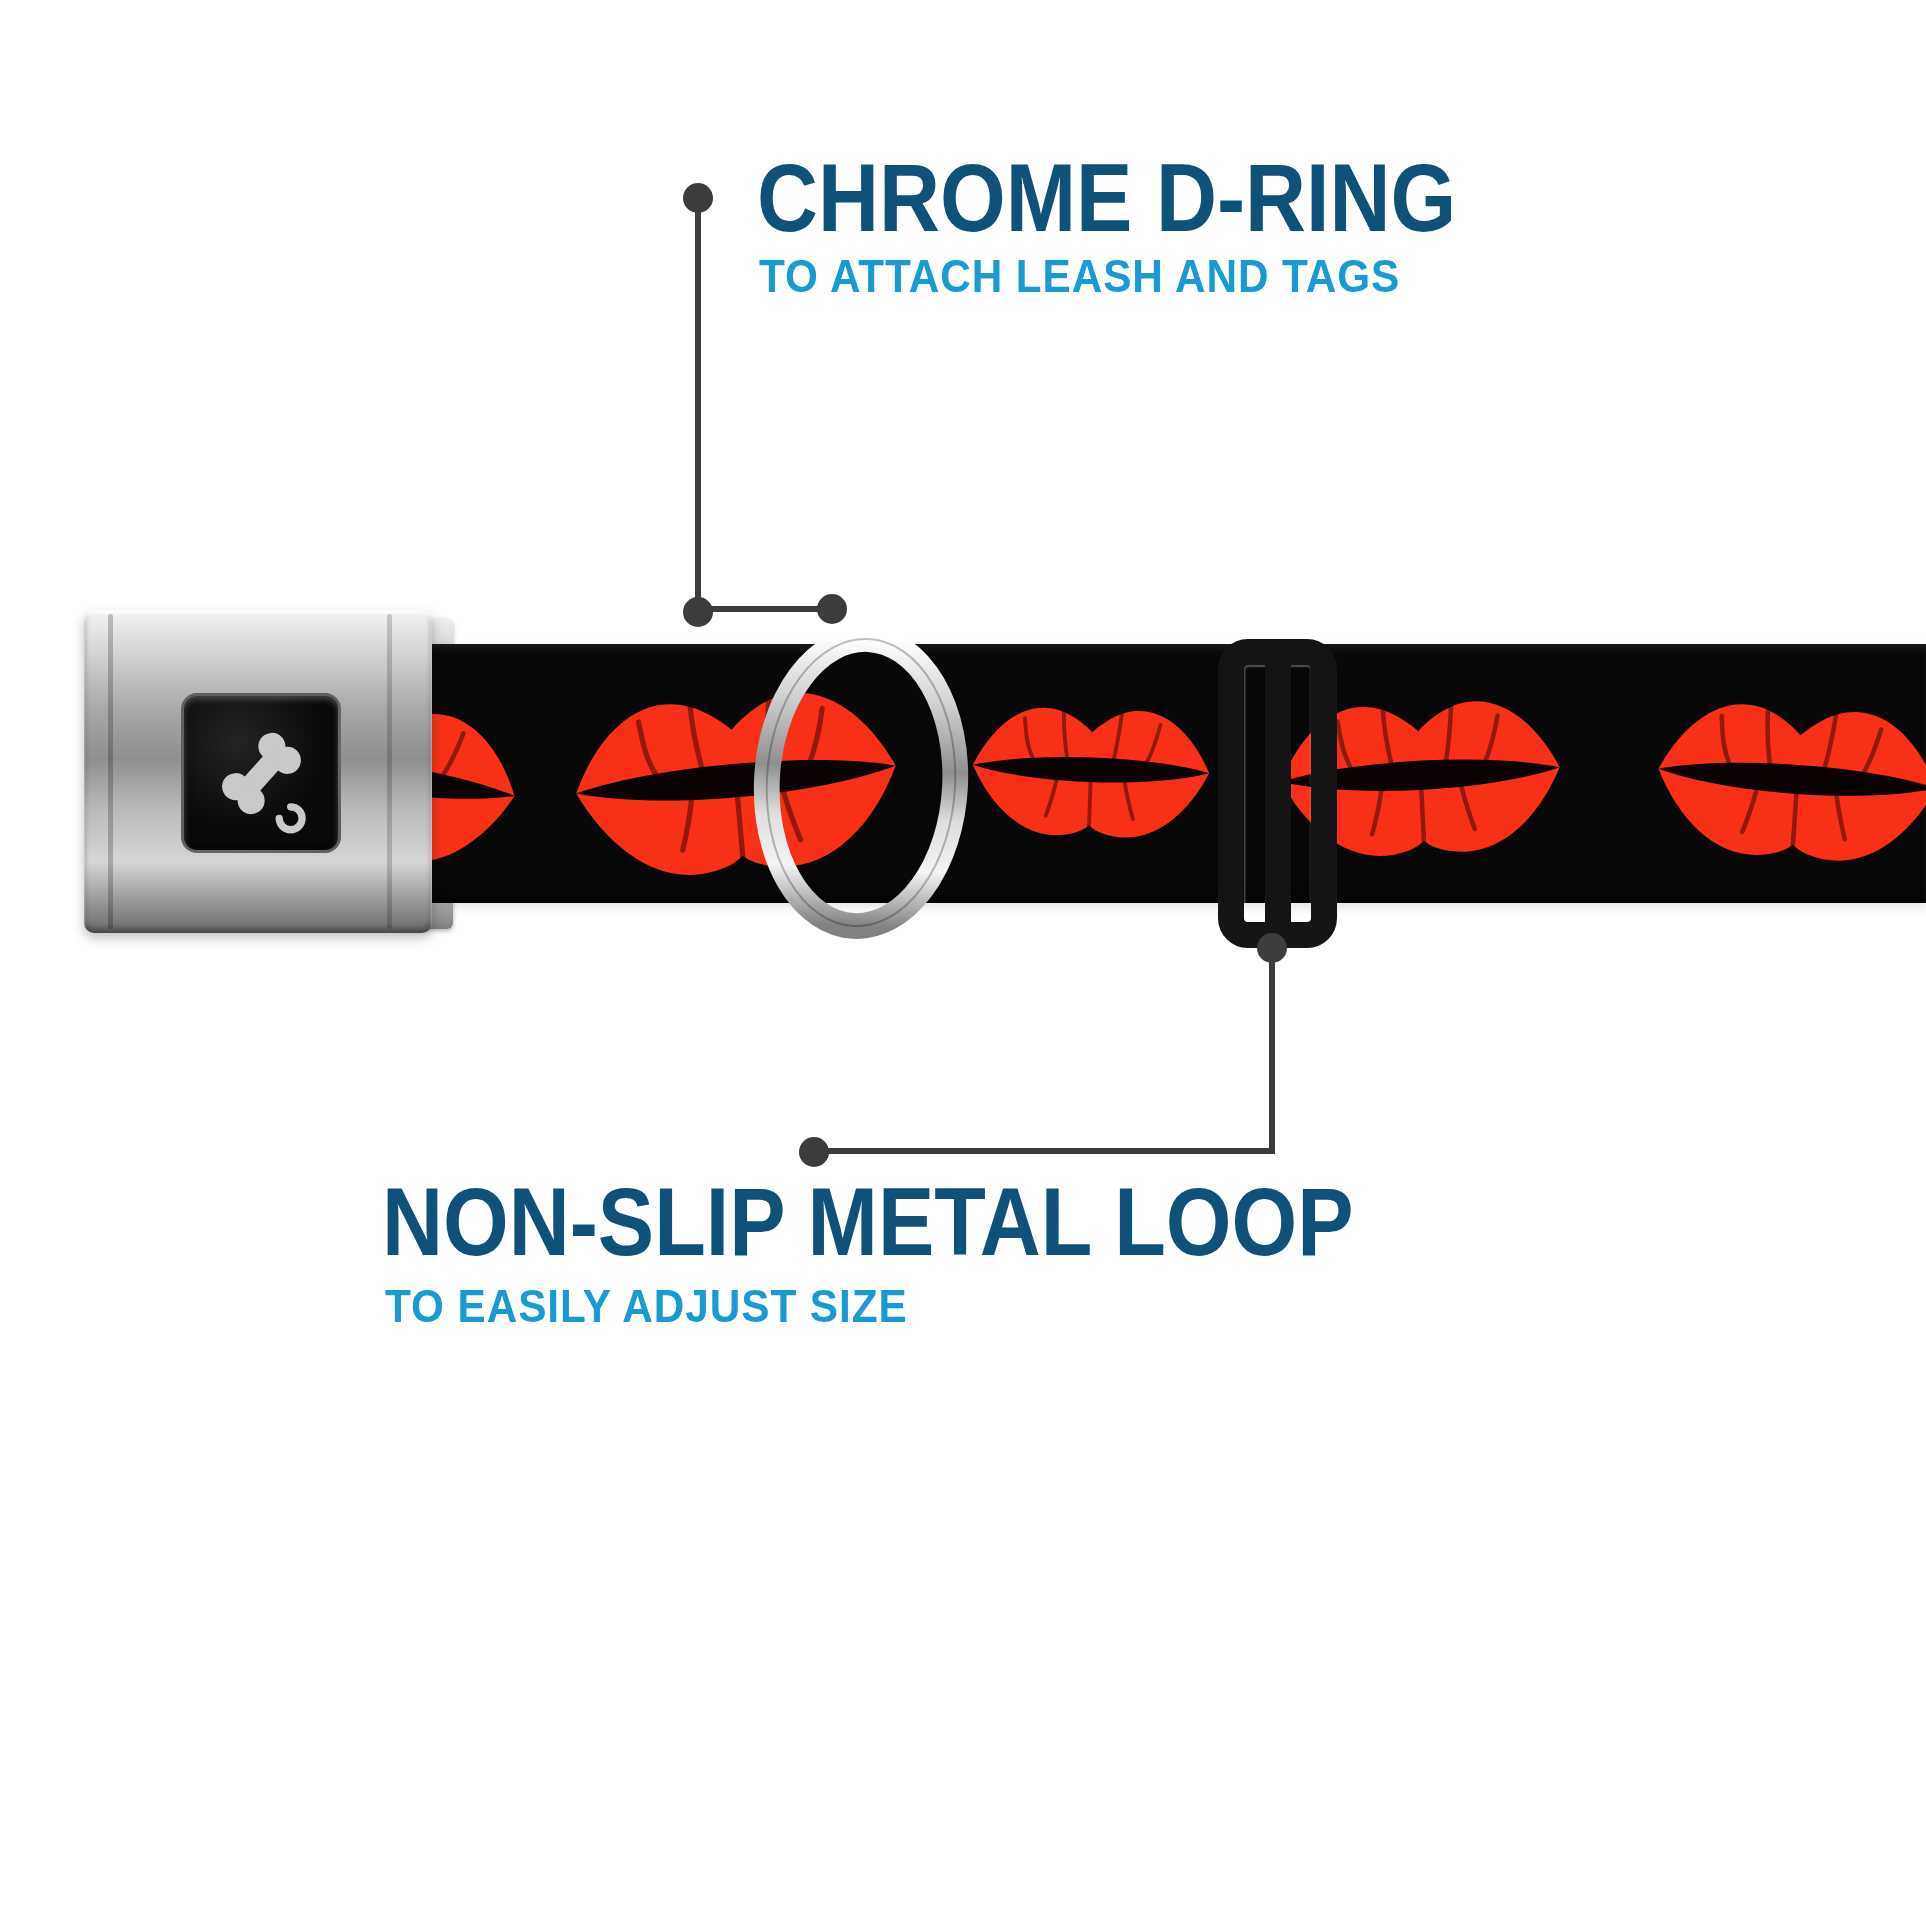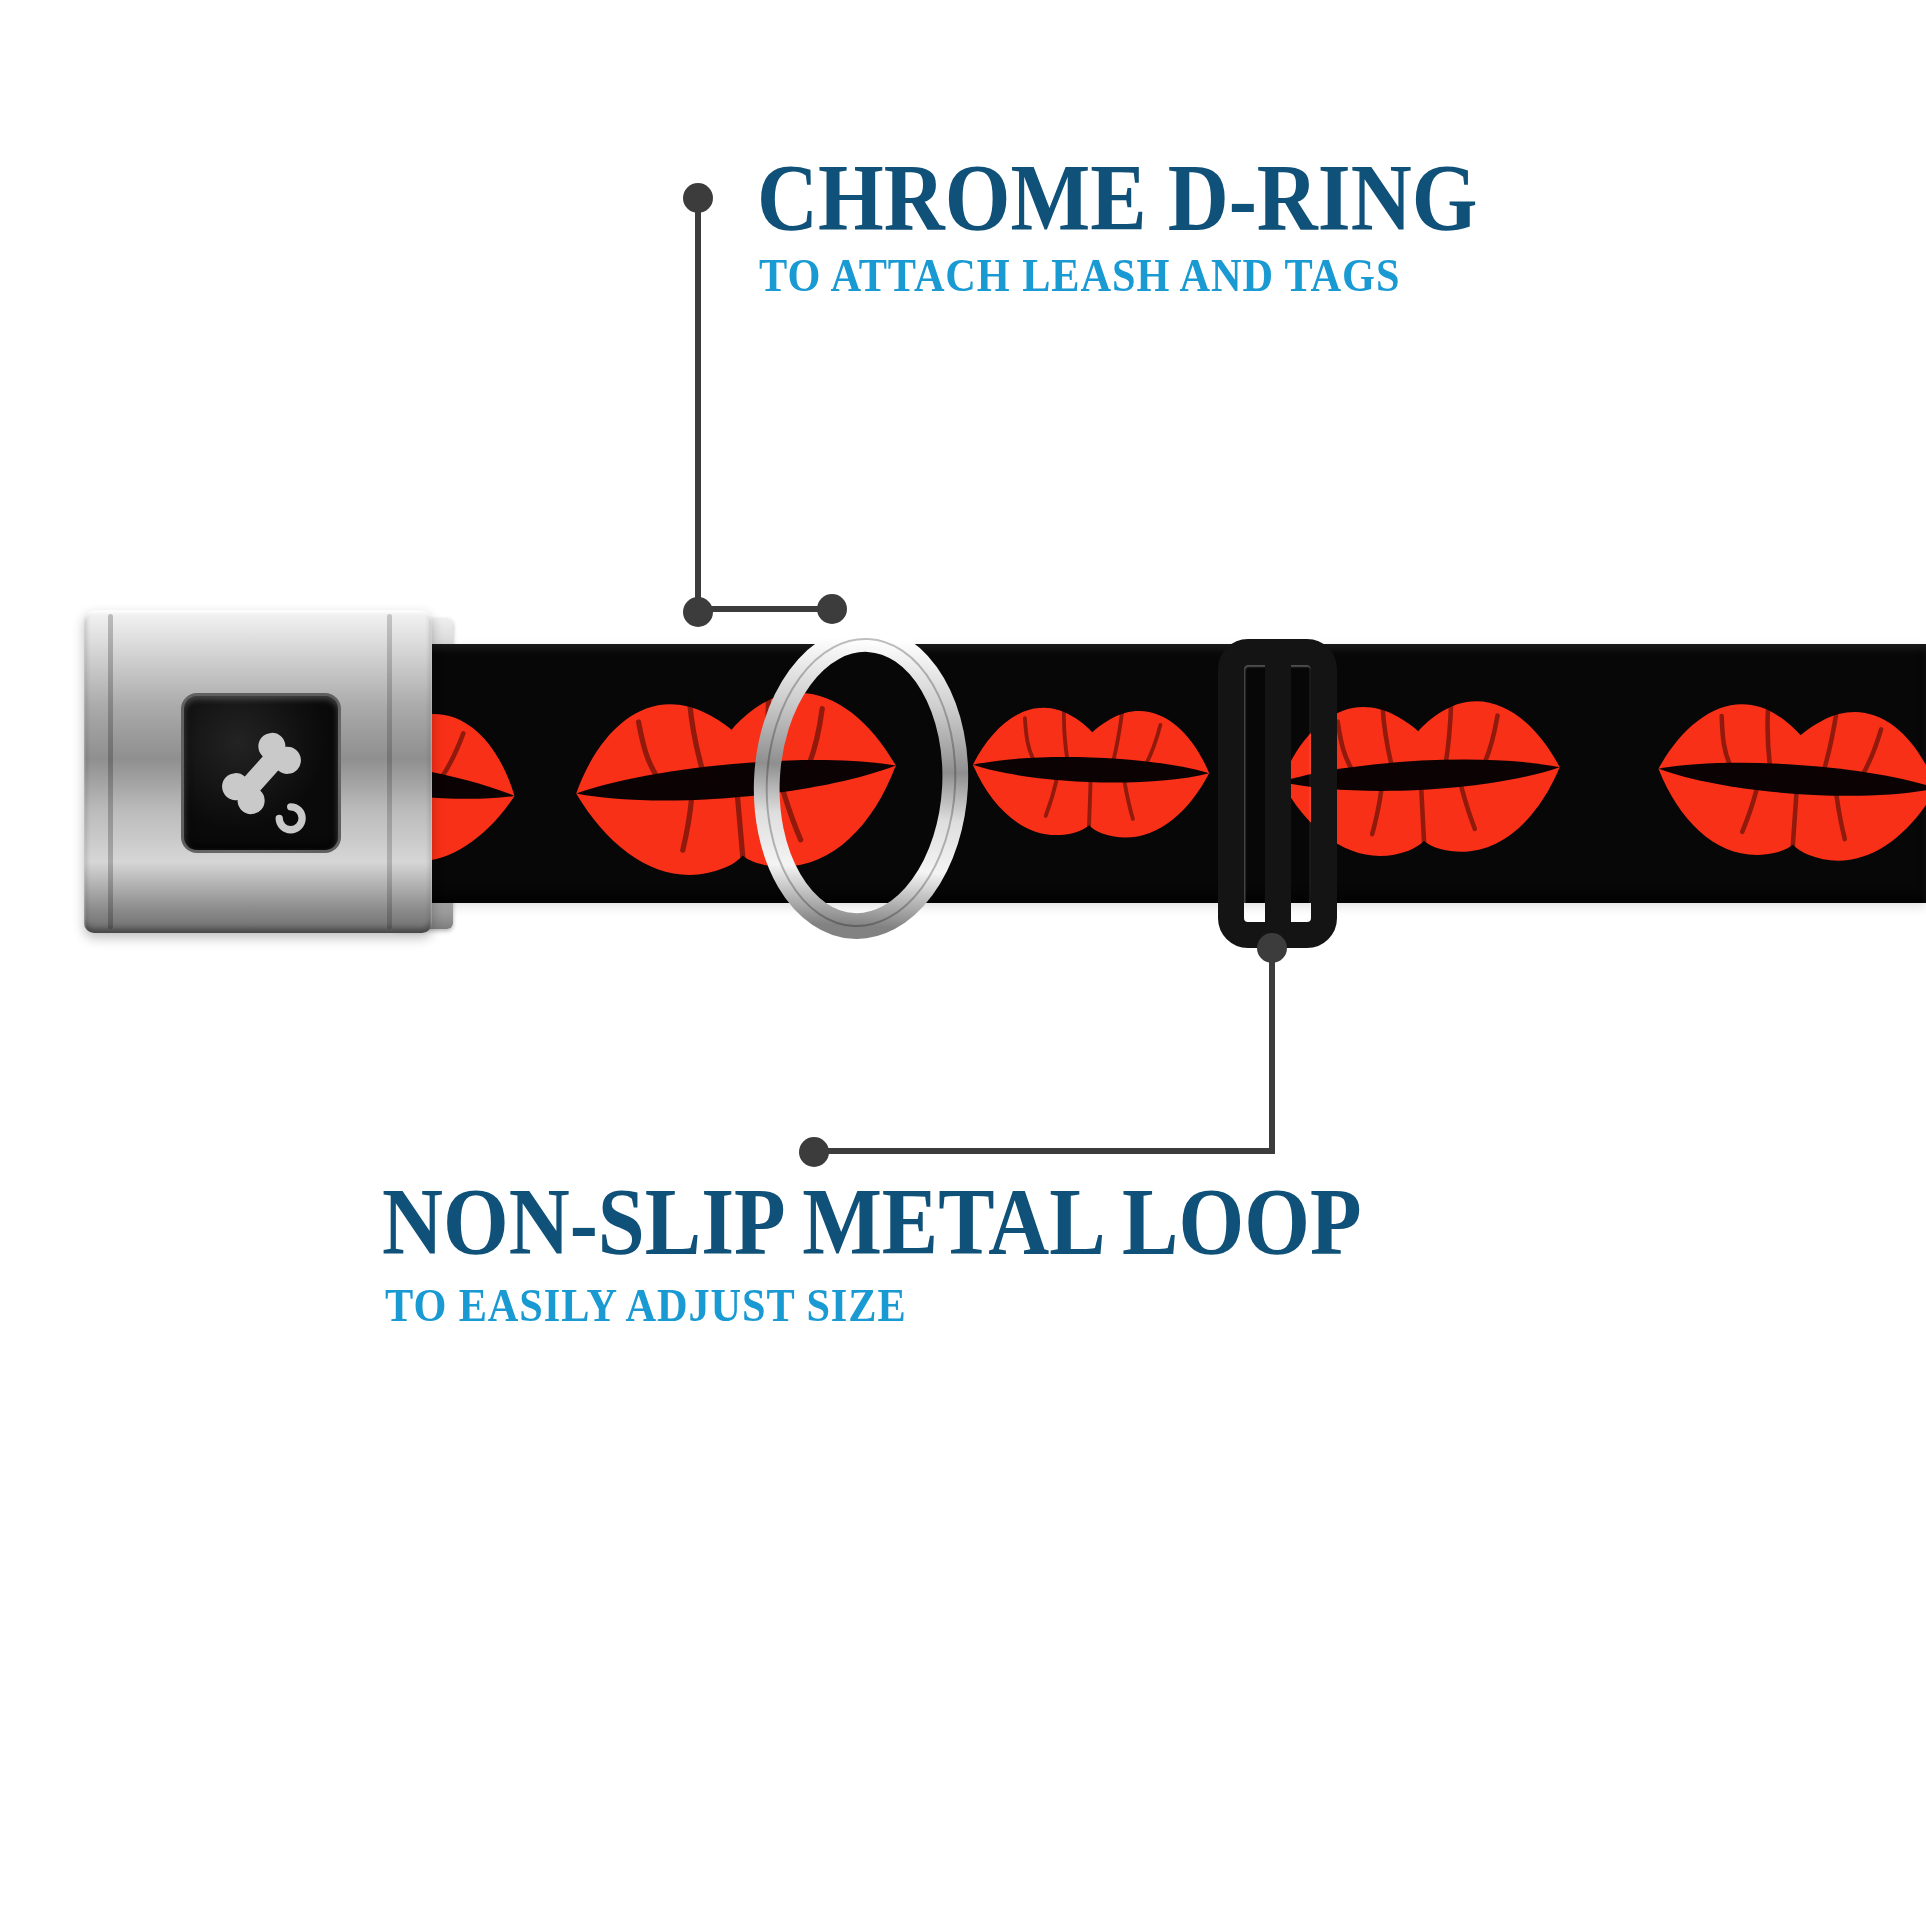--- a/index.html
+++ b/index.html
@@ -1,19 +1,19 @@
 <!DOCTYPE html>
 <html style="--background: #ffffff; --title: #0f5178; --subtitle: #1a9ad3; --callout: #3c3c3c; --strap: #070707; --lips: #f93018; --slide: #141414;"><head>
 <meta charset="utf-8">
 <style>
   html,body{margin:0;padding:0;background:#fff;}
   .canvas{
     position:relative;width:1927px;height:1927px;overflow:hidden;
     background:var(--background,#ffffff);
-    font-family:Liberation Serif, serif;
+    font-family:Liberation Sans, sans-serif;
   }
   
   .headline{
     position:absolute;font-weight:900;line-height:1;letter-spacing:0;
     color:var(--title,#0f5178);font-size:96px;
     transform:scaleX(.88);transform-origin:left top;white-space:nowrap;
   }
   .subhead{
     position:absolute;font-weight:700;line-height:1;
     color:var(--subtitle,#1a9ad3);font-size:46px;

